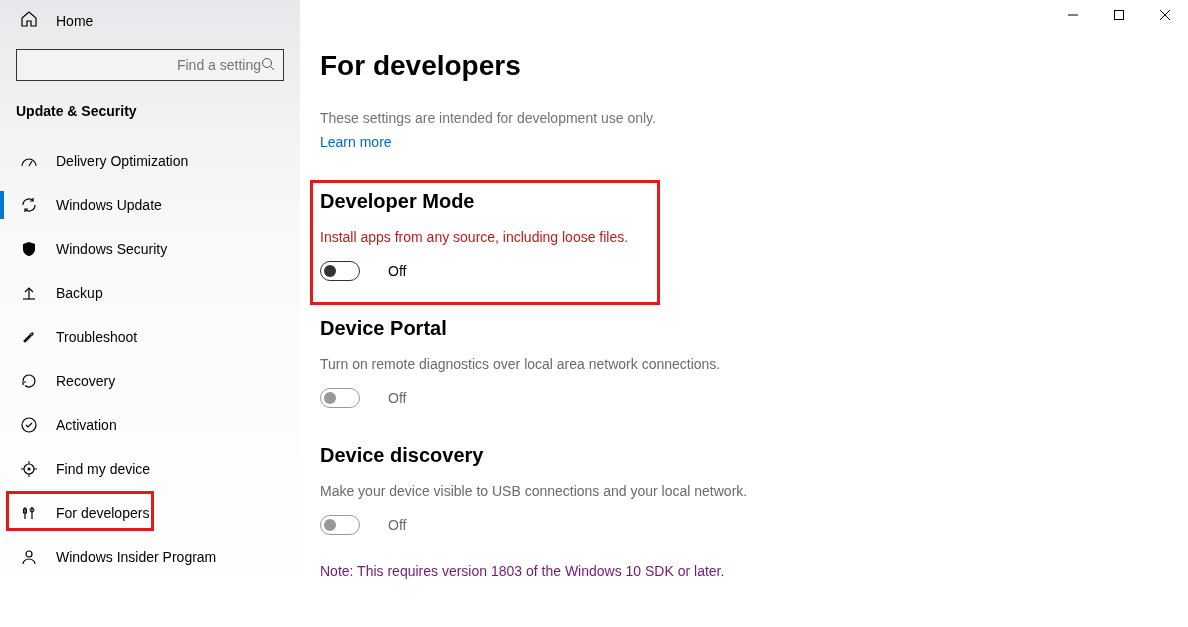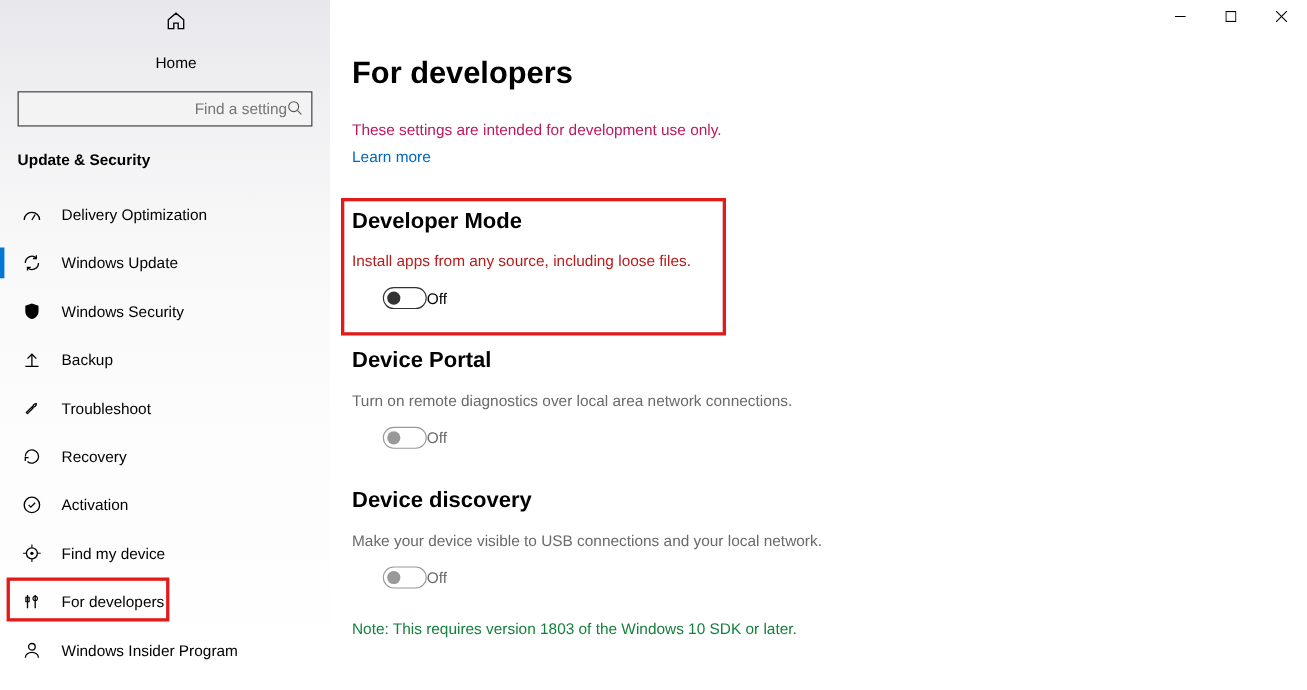--- a/index.html
+++ b/index.html
@@ -41,21 +41,20 @@
   .win-btn {
     width: 46px; height: 30px;
     display:flex; align-items:center; justify-content:center;
     cursor: pointer;
   }
   .home-row {
     display:flex; align-items:center;
     padding: 10px 0 10px 20px;
     cursor: pointer;
     gap: 18px;
-    flex-direction: column;
   }
   .home-label { font-size: 14px; }
   .search-wrap { padding: 8px 16px 16px 16px; }
   .search-box {
     border: 1px solid #333;
     height: 32px;
     display:flex; align-items:center;
     padding: 0 8px;
     background: #f3f3f3;
   }
@@ -98,53 +97,53 @@
     flex: 1;
     padding: 50px 40px 20px 20px;
     overflow: hidden;
     position: relative;
   }
   .page-title {
     font-size: 28px;
     font-weight: 600;
     margin-bottom: 28px;
   }
-  .intro-text { font-size: 14px; color:#be185d;margin-top:12px; }
+  .intro-text { font-size: 14px; color:#737373;margin-top:12px; }
   .link { color: #0067c0; cursor: pointer; margin-top: 8px; display:inline-block; font-size:14px;}
   .section {
     margin-top: 36px;
     position: relative;
   }
   .section-heading {
     font-size: 20px;
     font-weight: 600;
     margin-bottom: 16px;
   }
   .section-desc { font-size: 14px; color:#b91c1c; margin-bottom: 16px; }
   .section-desc.disabled { color:#6a6a6a; }
-  .toggle-row { display:flex; align-items:center; gap: 0; margin-left: 28px; }
+  .toggle-row { display:flex; align-items:center; gap: 28px; }
   .toggle {
     width: 40px; height: 20px;
     border: 1px solid #333;
     border-radius: 10px;
     position: relative;
     cursor: pointer;
     background: #fff;
   }
   .toggle.disabled { border-color:#999; cursor:default; }
   .toggle::after {
     content:"";
     position:absolute; left:3px; top:3px;
     width:12px; height:12px; border-radius:50%;
     background:#333;
   }
   .toggle.disabled::after { background:#999; }
   .toggle-label { font-size:14px; }
   .toggle-label.disabled { color:#6a6a6a; }
-  .note { font-size:14px; color:#15803d; margin-top: 28px; }
+  .note { font-size:14px; color:#701a75; margin-top: 28px; }
   .section-highlight {
     position:absolute;
     border: 3px solid #e21a1a;
     pointer-events:none;
   }
   .nav-item-wrap { position:relative; }
 </style>
 </head>
 <body>
 

